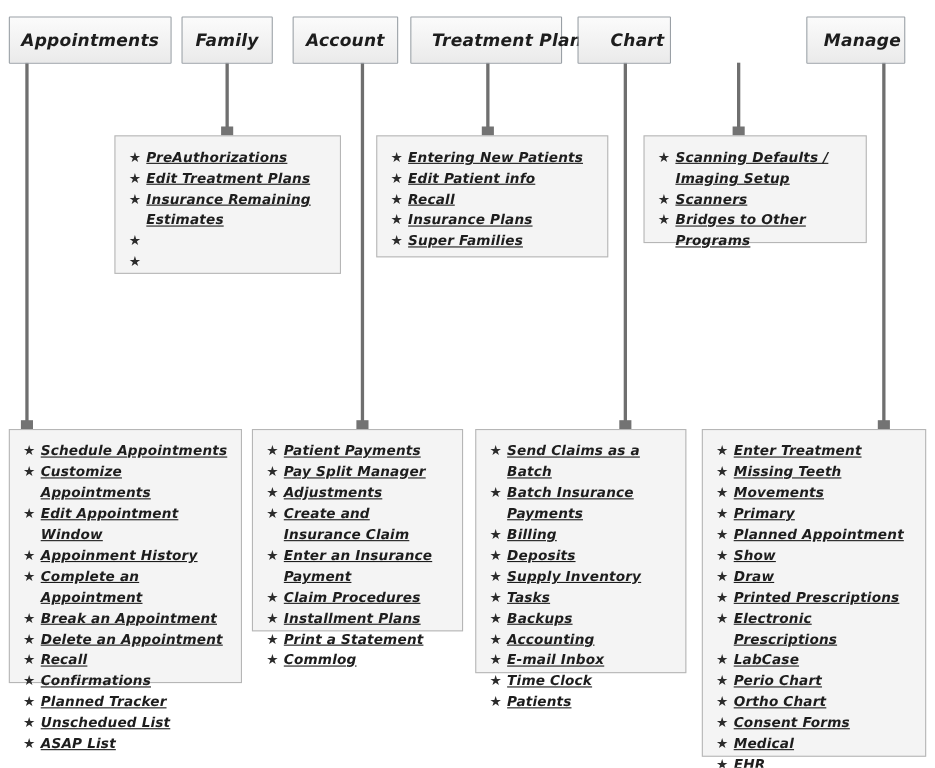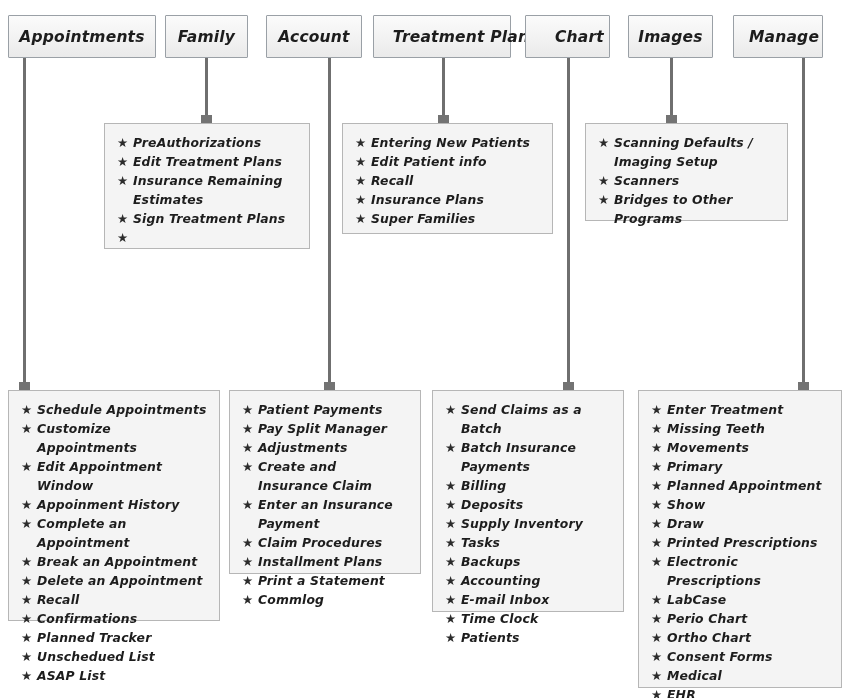--- a/index.html
+++ b/index.html
@@ -86,20 +86,21 @@
   }
   .item-text {
     font-family: "DejaVu Sans", sans-serif;
     font-style: italic;
     font-weight: 600;
     font-size: 12.4px;
     color: #1d1d1d;
     line-height: 19px;
     letter-spacing: 0.15px;
     white-space: pre-line;
+    text-decoration: underline;
   }
 </style>
 </head>
 <body>
 
 <div id="diagram">
 
   <div class="connector" style="left:23px; top:57px; height:333px;"></div>
   <div class="connector-cap" style="left:19px; top:382px;"></div>
 
@@ -134,23 +135,20 @@
   </div>
 
   <div class="node-box" style="left:373px; top:15px; width:138px; height:43px;padding-left:38px;">
     <span class="node-label">Treatment Plan</span>
   </div>
 
   <div class="node-box" style="left:525px; top:15px; width:85px; height:43px;padding-left:24px;">
     <span class="node-label">Chart</span>
   </div>
 
-  <div class="node-box" style="left:628px; top:15px; width:85px; height:43px;">
-    <span class="node-label">Images</span>
-  </div>
 
   <div class="node-box" style="left:733px; top:15px; width:90px; height:43px;padding-left:12px;">
     <span class="node-label">Manage</span>
   </div>
 
   <div class="list-box" style="left:104px; top:123px; width:206px; height:126px;">
     <ul>
         <li class="list-item">
           <span class="bullet-star">★</span>
           <span class="item-text">PreAuthorizations</span>
@@ -159,21 +157,20 @@
           <span class="bullet-star">★</span>
           <span class="item-text">Edit Treatment Plans</span>
         </li>
         <li class="list-item">
           <span class="bullet-star">★</span>
           <span class="item-text">Insurance Remaining
 Estimates</span>
         </li>
         <li class="list-item">
           <span class="bullet-star">★</span>
-          <span class="item-text">Sign Treatment Plans</span>
         </li>
         <li class="list-item">
           <span class="bullet-star">★</span>
         </li>
       </ul>
   </div>
 
   <div class="list-box" style="left:342px; top:123px; width:211px; height:111px;">
     <ul>
         <li class="list-item">

